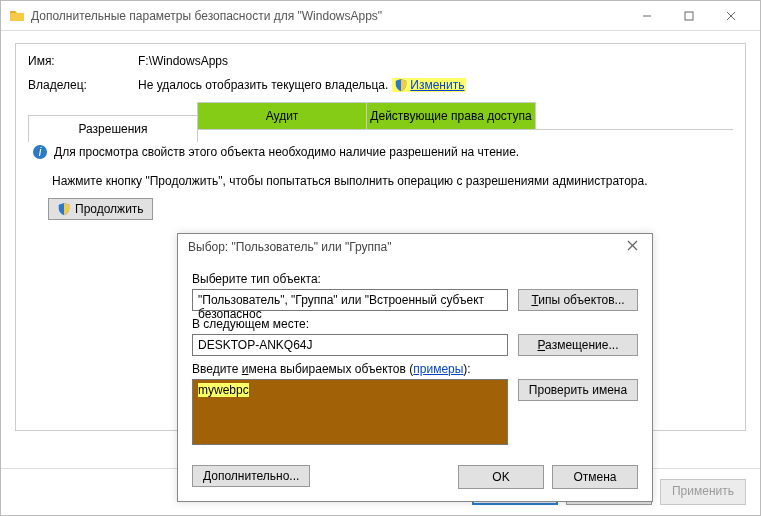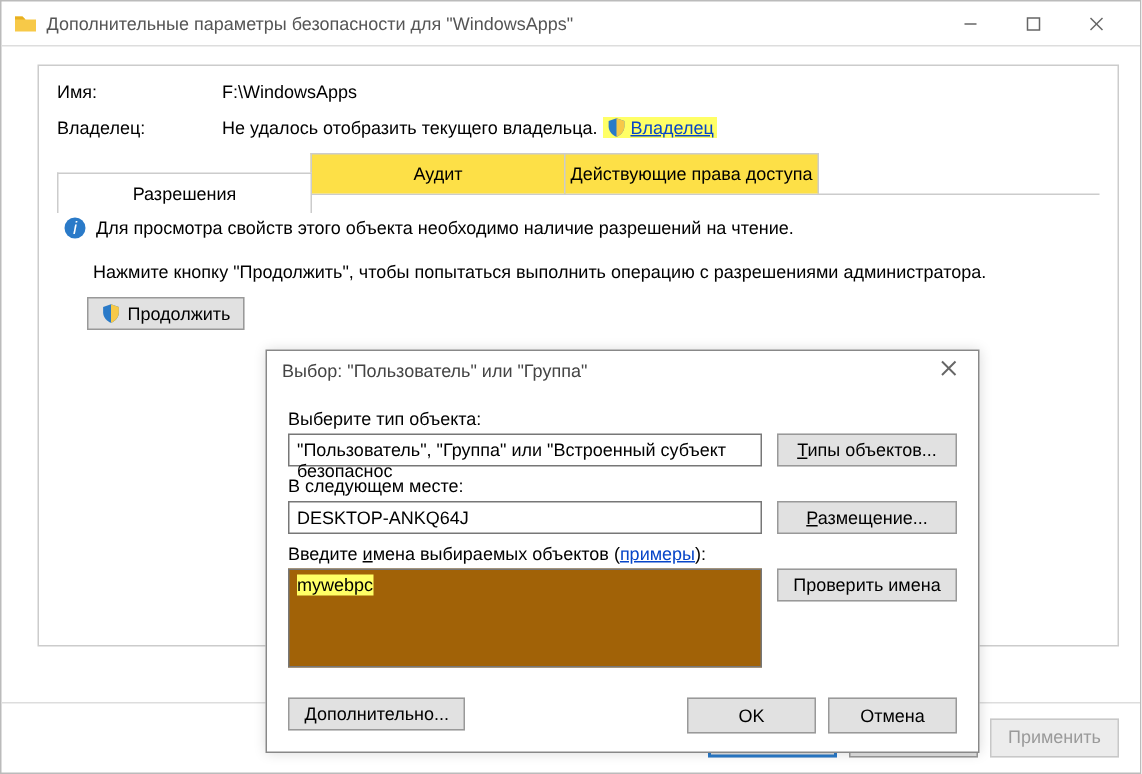--- a/index.html
+++ b/index.html
@@ -3,29 +3,29 @@
 <meta charset="utf-8">
 <style>
 * { box-sizing: border-box; font-family: "Segoe UI", Tahoma, sans-serif; font-size: 12px; }
 body { margin: 0; background: #fff; width: 761px; height: 516px; overflow: hidden; }
 .window { border: 1px solid #bbb; width: 761px; height: 516px; display: flex; flex-direction: column; }
 .titlebar { display: flex; align-items: center; height: 30px; padding: 0 8px; border-bottom: 1px solid #ddd; }
 .titlebar-icon { width: 16px; height: 16px; margin-right: 6px; }
 .titlebar-text { flex: 1; color: #555; }
 .win-controls { display: flex; gap: 0; }
 .win-btn { width: 42px; height: 28px; display: flex; align-items: center; justify-content: center; color: #666; }
-.content { padding: 12px 14px 0 24px; flex: 1; position: relative; }
+.content { padding: 12px 14px 0 14px; flex: 1; position: relative; }
 .field-row { display: flex; margin-bottom: 10px; align-items: center; }
 .field-label { width: 110px; color: #000; }
 .field-value { color: #000; }
 .owner-row { display: flex; align-items: center; gap: 4px; }
 .hl { background: #ffff66; }
 .link { color: #0645c8; text-decoration: underline; cursor: pointer; }
 .tabs { display: flex; margin-top: 6px; border-bottom: 1px solid #ccc; }
-.tab { padding: 6px 0; width: 170px; text-align: center; border: 1px solid #ccc; border-bottom: none; margin-right: -1px; background: #fde047; cursor: pointer; }
+.tab { padding: 6px 0; width: 170px; text-align: center; border: 1px solid #ccc; border-bottom: none; margin-right: -1px; background: #84cc16; cursor: pointer; }
 .tab.active { background: #fff; position: relative; top: 13px; }
 .tabpane { padding: 14px 4px 4px 4px; }
 .info-row { display: flex; align-items: center; gap: 6px; margin-bottom: 14px; }
 .info-icon { width: 16px; height: 16px; }
 .instr { margin: 0 0 10px 20px; }
 .btn { background: #e1e1e1; border: 1px solid #999; padding: 3px 10px; cursor: pointer; min-width: 70px; text-align: center; }
 .btn-shield { display: inline-flex; align-items: center; gap: 4px; padding: 3px 8px; }
 .shield-sm { width: 14px; height: 14px; }
 .footer { display: flex; justify-content: flex-end; gap: 8px; padding: 10px 14px; border-top: 1px solid #ddd; }
 .btn-wide { min-width: 86px; padding: 4px 10px; }
@@ -87,21 +87,21 @@
       <span class="field-label">Владелец:</span>
       <span class="owner-row">
         <span class="field-value">Не удалось отобразить текущего владельца.</span>
         <span class="hl" style="display:inline-flex;align-items:center;gap:2px;padding:0 2px;">
           <span class="shield-sm">
             <svg viewBox="0 0 16 16">
                   <path fill="#2a7ac8" d="M8 1l6 2v4c0 4-3 7-6 8-3-1-6-4-6-8V3z"></path>
                   <path fill="#f7c948" d="M8 1l6 2v4c0 4-3 7-6 8V1z"></path>
                 </svg>
           </span>
-          <span class="link">Владелец</span>
+          <span class="link">Изменить</span>
         </span>
       </span>
     </div>
 
     <div class="tabs">
       <div class="tab active">Разрешения</div>
       <div class="tab">Аудит</div>
       <div class="tab">Действующие права доступа</div>
     </div>
 

